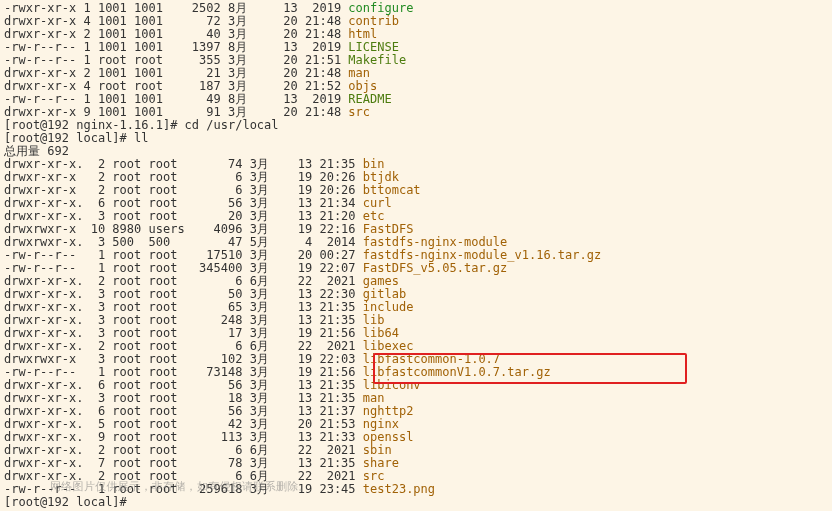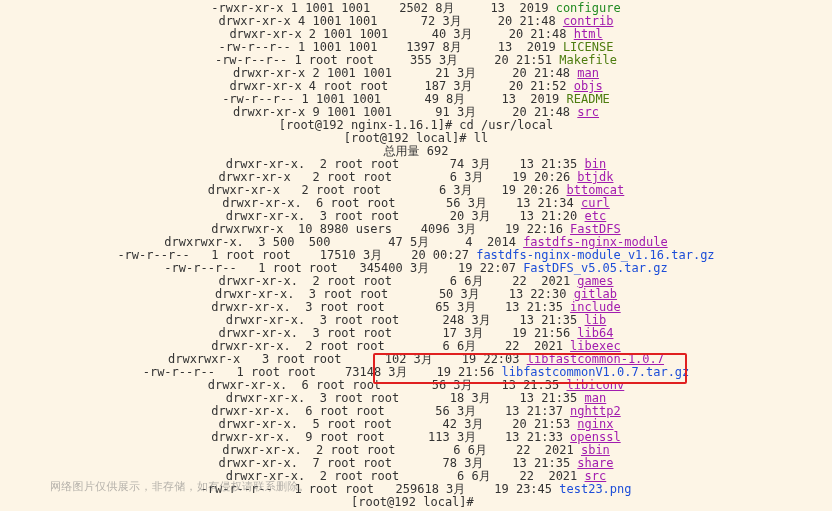--- a/index.html
+++ b/index.html
@@ -11,26 +11,25 @@
     font-family: "Consolas", "DejaVu Sans Mono", "Liberation Mono", monospace;
     font-size: 12px;
     line-height: 13px;
     color: #333333;
     overflow: hidden;
     position: relative;
   }
   .terminal {
     padding: 2px 4px;
     white-space: pre;
-    text-align: center;
   }
   .row { display: block; height: 13px; }
   .c-green { color: #228b22; }
-  .c-blue  { color: #a21caf; text-decoration: underline; }
-  .c-red   { color: #1d4ed8; }
+  .c-blue  { color: #a16207; }
+  .c-red   { color: #a16207; }
   .c-black { color: #4d7c0f; }
   .highlight-box {
     position: absolute;
     border: 2px solid #e02020;
     border-radius: 2px;
     pointer-events: none;
   }
   .watermark {
     position: absolute;
     left: 50px;

